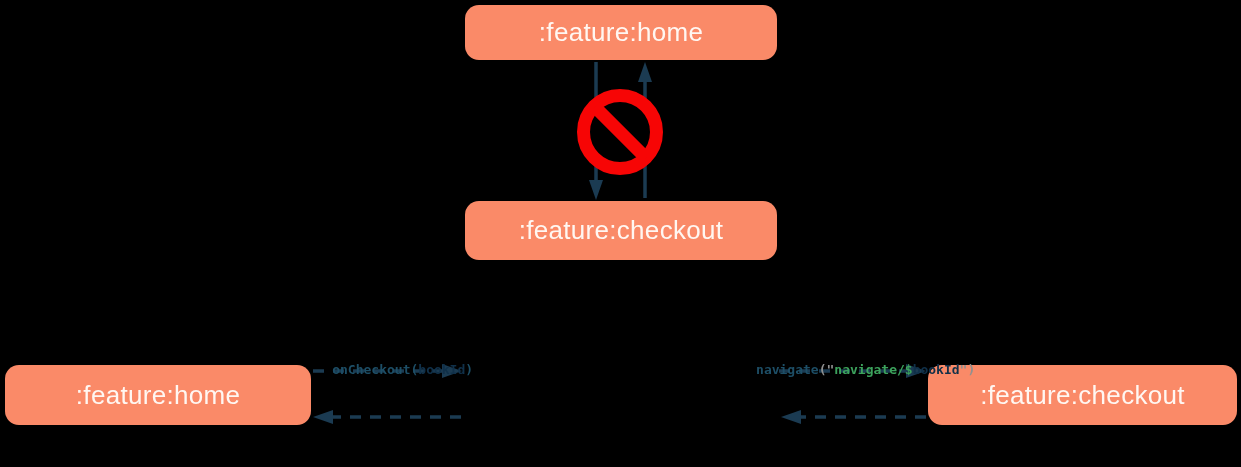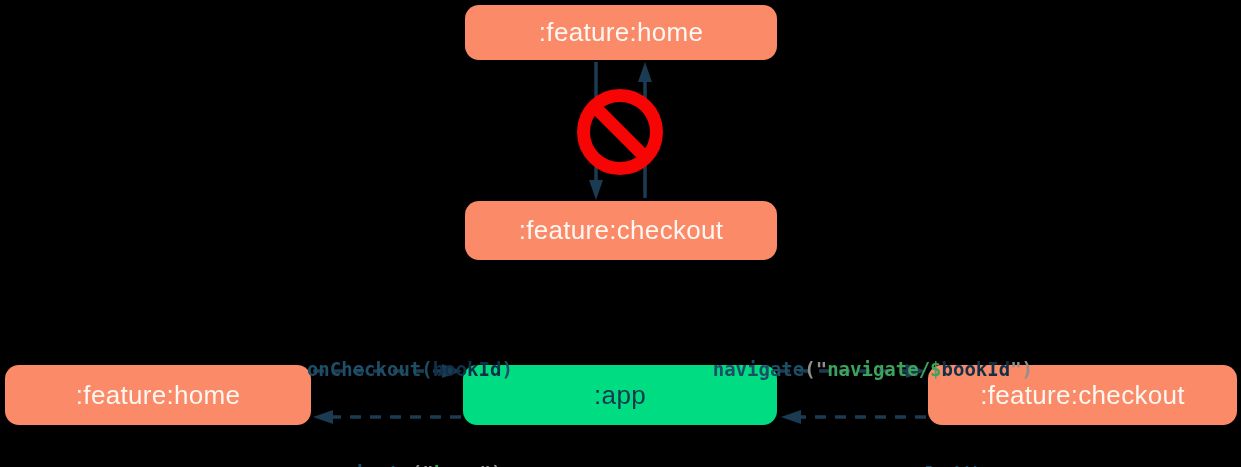--- a/index.html
+++ b/index.html
@@ -35,21 +35,21 @@
   .node-top-home{left:465px;top:5px;width:312px;height:55px;}
   .node-mid-checkout{left:465px;top:201px;width:312px;height:59px;}
   .node-bottom-home{left:5px;top:365px;width:306px;height:60px;}
   .node-app{left:463px;top:365px;width:314px;height:60px;}
   .node-bottom-checkout{left:928px;top:365px;width:309px;height:60px;}
   .code-label{
     position:absolute;z-index:2;
     transform:translateX(-50%);
     white-space:pre;
     font-family:"DejaVu Sans Mono","Liberation Mono",monospace;
-    font-size:19px;font-weight:700;line-height:25px;
+    font-size:13px;font-weight:700;line-height:25px;
   }
   .lbl-oncheckout{left:387px;top:332px;}
   .lbl-navigate-home{left:388px;top:436px;}
   .lbl-navigate-checkout{left:850px;top:332px;}
   .lbl-onpayment{left:851px;top:437px;}
   .tk-fn{color:var(--code-fn);}
   .tk-param{color:var(--code-param);}
   .tk-string{color:var(--code-string);}
   .tk-punct{color:var(--code-punct);}
   .solid-line{stroke:var(--arrow);stroke-width:3.5;fill:none;}
@@ -100,23 +100,20 @@
   <div class="node salmon node-top-home">
     <span>:feature:home</span>
   </div>
   <div class="node salmon node-mid-checkout">
     <span>:feature:checkout</span>
   </div>
 
   <div class="node salmon node-bottom-home">
     <span>:feature:home</span>
   </div>
-  <div class="node green node-app">
-    <span>:app</span>
-  </div>
   <div class="node salmon node-bottom-checkout">
     <span>:feature:checkout</span>
   </div>
 
   <div class="code-label lbl-oncheckout">
     <span class="tk-fn">onCheckout(</span><span class="tk-param">bookId</span><span class="tk-fn">)</span>
   </div>
 
   <div class="code-label lbl-navigate-home">
     <span class="tk-fn">navigate</span><span class="tk-punct">("</span><span class="tk-string">home</span><span class="tk-punct">")</span>

